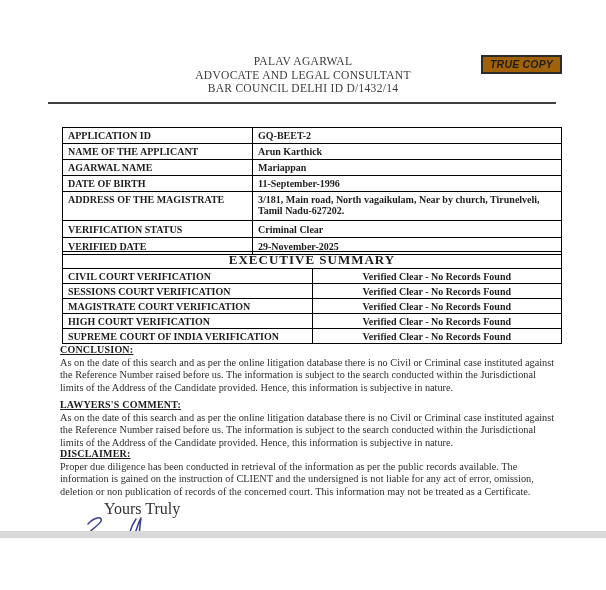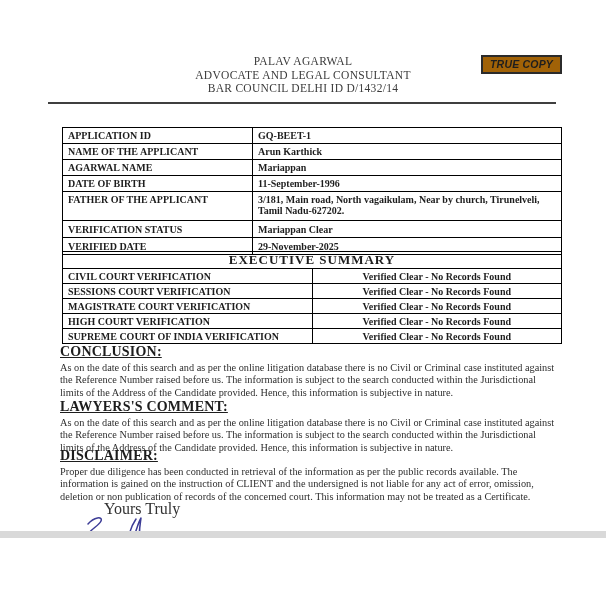--- a/index.html
+++ b/index.html
@@ -34,21 +34,21 @@
   .row-status td{height:16px;}
   .t-exec th{height:15px;text-align:center;padding:0;letter-spacing:1px;font-size:13px;}
   .t-exec td{height:14px;}
   .t-exec td.val{text-align:center;padding:0;}
   
   .section{position:absolute;left:60px;width:497px;}
   .s-conclusion{top:344px;}
   .s-comment{top:399px;}
   .s-disclaimer{top:448px;}
   .section h3{
-    margin:0 0 2px 0;font-size:14px;font-weight:bold;color:#1d1d1d;
+    margin:0 0 2px 0;font-size:10px;font-weight:bold;color:#1d1d1d;
     text-decoration:underline;letter-spacing:.2px;
   }
   .section p{margin:0;font-size:10.3px;line-height:12.4px;color:#2e2e2e;}
   
   .yours-truly{position:absolute;left:104px;top:500px;font-size:16px;color:#333;}
   .signature{position:absolute;left:78px;top:512px;width:110px;height:38px;}
   .signatory{position:absolute;left:74px;top:532px;font-size:15px;color:#3a3a3a;letter-spacing:.3px;}
   .bar-council-blue{
     position:absolute;left:62px;top:562px;font-size:12px;font-weight:bold;
     color:#3f6fb5;letter-spacing:.4px;
@@ -68,41 +68,41 @@
 
   <div class="stamp">TRUE COPY</div>
 
   <div class="hrule"></div>
 
 
   <table class="doc-table t-applicant">
     <tbody>
       <tr>
         <td class="col-label">APPLICATION ID</td>
-        <td>GQ-BEET-1</td>
+        <td>GQ-BEET-2</td>
       </tr>
       <tr>
         <td class="col-label">NAME OF THE APPLICANT</td>
         <td>Arun Karthick</td>
       </tr>
       <tr>
         <td class="col-label">AGARWAL NAME</td>
         <td>Mariappan</td>
       </tr>
       <tr>
         <td class="col-label">DATE OF BIRTH</td>
         <td>11-September-1996</td>
       </tr>
       <tr class="row-tall">
-        <td class="col-label">FATHER OF THE APPLICANT</td>
+        <td class="col-label">ADDRESS OF THE MAGISTRATE</td>
         <td>3/181, Main road, North vagaikulam, Near by church, Tirunelveli, Tamil Nadu-627202.</td>
       </tr>
       <tr class="row-status">
         <td class="col-label">VERIFICATION STATUS</td>
-        <td>Mariappan Clear</td>
+        <td>Criminal Clear</td>
       </tr>
       <tr class="row-status">
         <td class="col-label">VERIFIED DATE</td>
         <td>29-November-2025</td>
       </tr>
     </tbody>
   </table>
 
   <table class="doc-table t-exec">
     <tbody>

